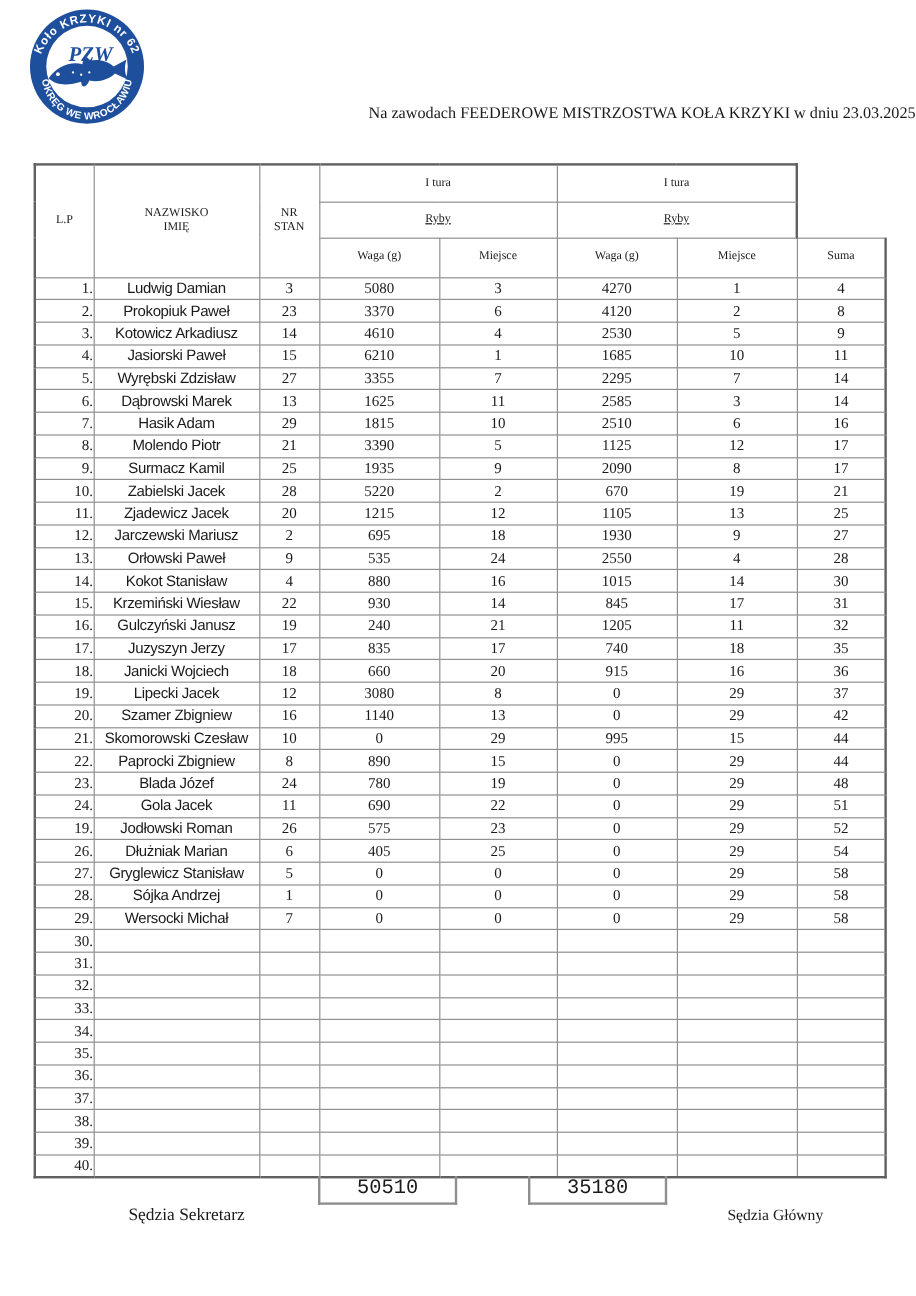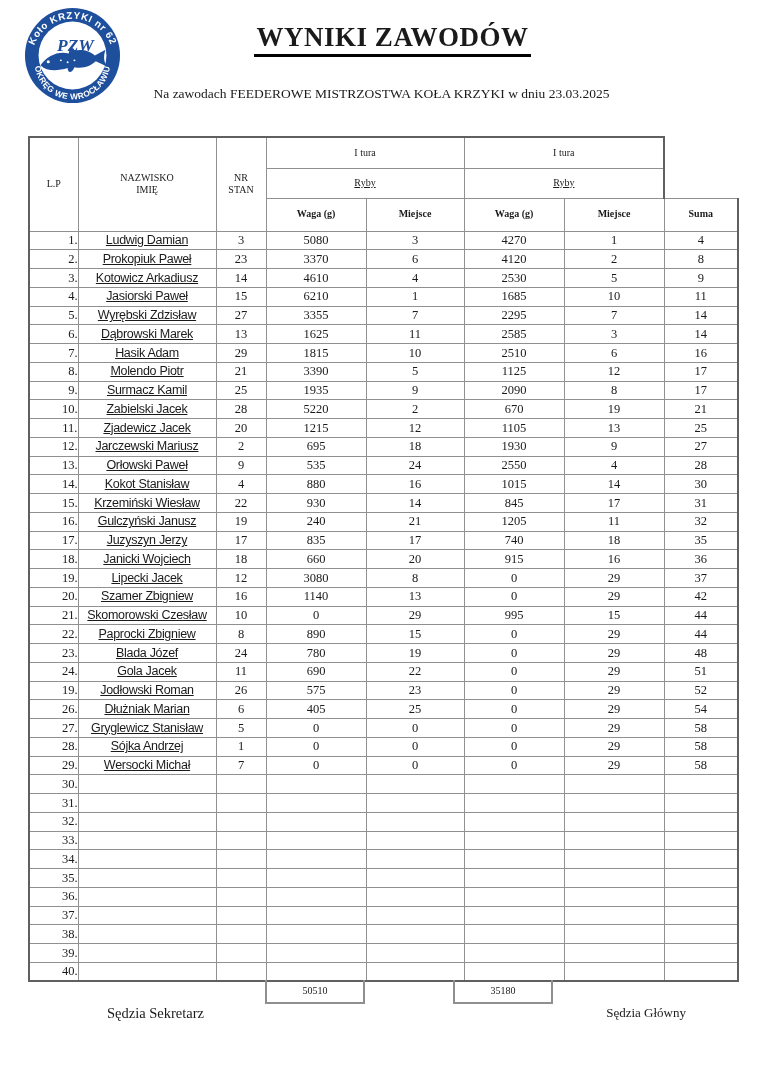--- a/index.html
+++ b/index.html
@@ -15,54 +15,54 @@
   
   .logo { position:absolute; left:24px; top:7px; width:97px; height:97px; }
   .title-wrap { position:absolute; left:0; top:22px; width:100%; text-align:center; }
   .title {
     display:inline-block; margin-left:22px;
     font-size:27px; font-weight:bold; letter-spacing:.5px;
     border-bottom:3px solid #000; padding:0 3px 1px 3px;
   }
   .subtitle {
     position:absolute; left:0; top:86px; width:100%;
-    text-align:center; font-size:13.5px;
+    text-align:right; font-size:13.5px;
   }
 
   
   table.results {
     position:absolute; left:28px; top:136px; width:709px;
     border-collapse:collapse; table-layout:fixed;
   }
   .results th, .results td {
     border:1px solid #909090;
     text-align:center; vertical-align:middle;
     font-weight:normal; overflow:hidden; white-space:nowrap;
   }
   .results thead th { font-size:10px; line-height:1.25; }
   tr.h1 th { height:31px; }
   tr.h2 th { height:30px;text-decoration:underline; }
-  tr.h3 th { height:33px;font-weight:bold; }
+  tr.h3 th { height:33px; }
   .results tbody td { height:18.75px; font-size:12.5px; line-height:1; padding:0; }
   td.lp { text-align:right; padding-right:2px; font-size:12.5px; }
-  td.name { font-family:"Liberation Sans", sans-serif; font-size:11.5px; letter-spacing:-.3px;text-decoration:underline; }
+  td.name { font-family:"Liberation Sans", sans-serif; font-size:11.5px; letter-spacing:-.3px; }
   .blank { border:none !important; background:#fff; }
   .ob-t { border-top:2px solid #606060 !important; }
   .ob-l { border-left:2px solid #606060 !important; }
   .ob-r { border-right:2px solid #606060 !important; }
   .ob-b { border-bottom:2px solid #606060 !important; }
 
   
   .total-box {
-    position:absolute; top:980px; width:100px; height:24px;
+    position:absolute; top:980px; width:116px; height:24px;
     border:2px solid #8f8f8f; border-top:none;
-    font-size:10px; text-align:center; line-height:21px;
+    font-size:17px; text-align:center; line-height:21px;font-family:Liberation Mono, monospace;
   }
   .total1 { left:265px; }
-  .total2 { left:453px; }
+  .total2 { left:440px; }
 
   
   .footer-left  { position:absolute; left:107px;  top:1005px; font-size:14.5px; }
   .footer-right { position:absolute; right:77px; top:1005px; font-size:13px; }
 </style>
 </head>
 <body>
 
 <div class="page">
 
@@ -80,23 +80,20 @@
       <textPath href="#arcBot" startOffset="50%" text-anchor="middle">OKRĘG WE WROCŁAWIU</textPath>
     </text>
     <text x="53" y="45" text-anchor="middle" font-family="Liberation Serif, serif" font-style="italic" font-size="18" font-weight="bold" fill="#1e4f9d">PZW</text>
     <path d="M17,60 C24,50 36,45 46,48 C47,42 51,40 52,45 C59,43 68,45 73,50 L84,44 C82,50 82,55 85,61 L74,56 C69,61 60,64 52,62 C50,68 45,69 45,63 C35,66 24,67 17,60 Z" fill="#1e4f9d"></path>
     <circle cx="25" cy="56.5" r="1.6" fill="#ffffff"></circle>
     <circle cx="38" cy="55" r="1" fill="#ffffff"></circle>
     <circle cx="45" cy="57" r="1" fill="#ffffff"></circle>
     <circle cx="52" cy="55" r="1" fill="#ffffff"></circle>
   </svg>
 
-  <div class="title-wrap">
-    <span class="title">WYNIKI ZAWODÓW</span>
-  </div>
   <div class="subtitle">Na zawodach FEEDEROWE MISTRZOSTWA KOŁA KRZYKI w dniu 23.03.2025</div>
 
   <table class="results">
     <colgroup>
       <col style="width:49px">
         <col style="width:138px">
         <col style="width:50px">
       <col style="width:100px">
         <col style="width:98px">
         <col style="width:100px">

